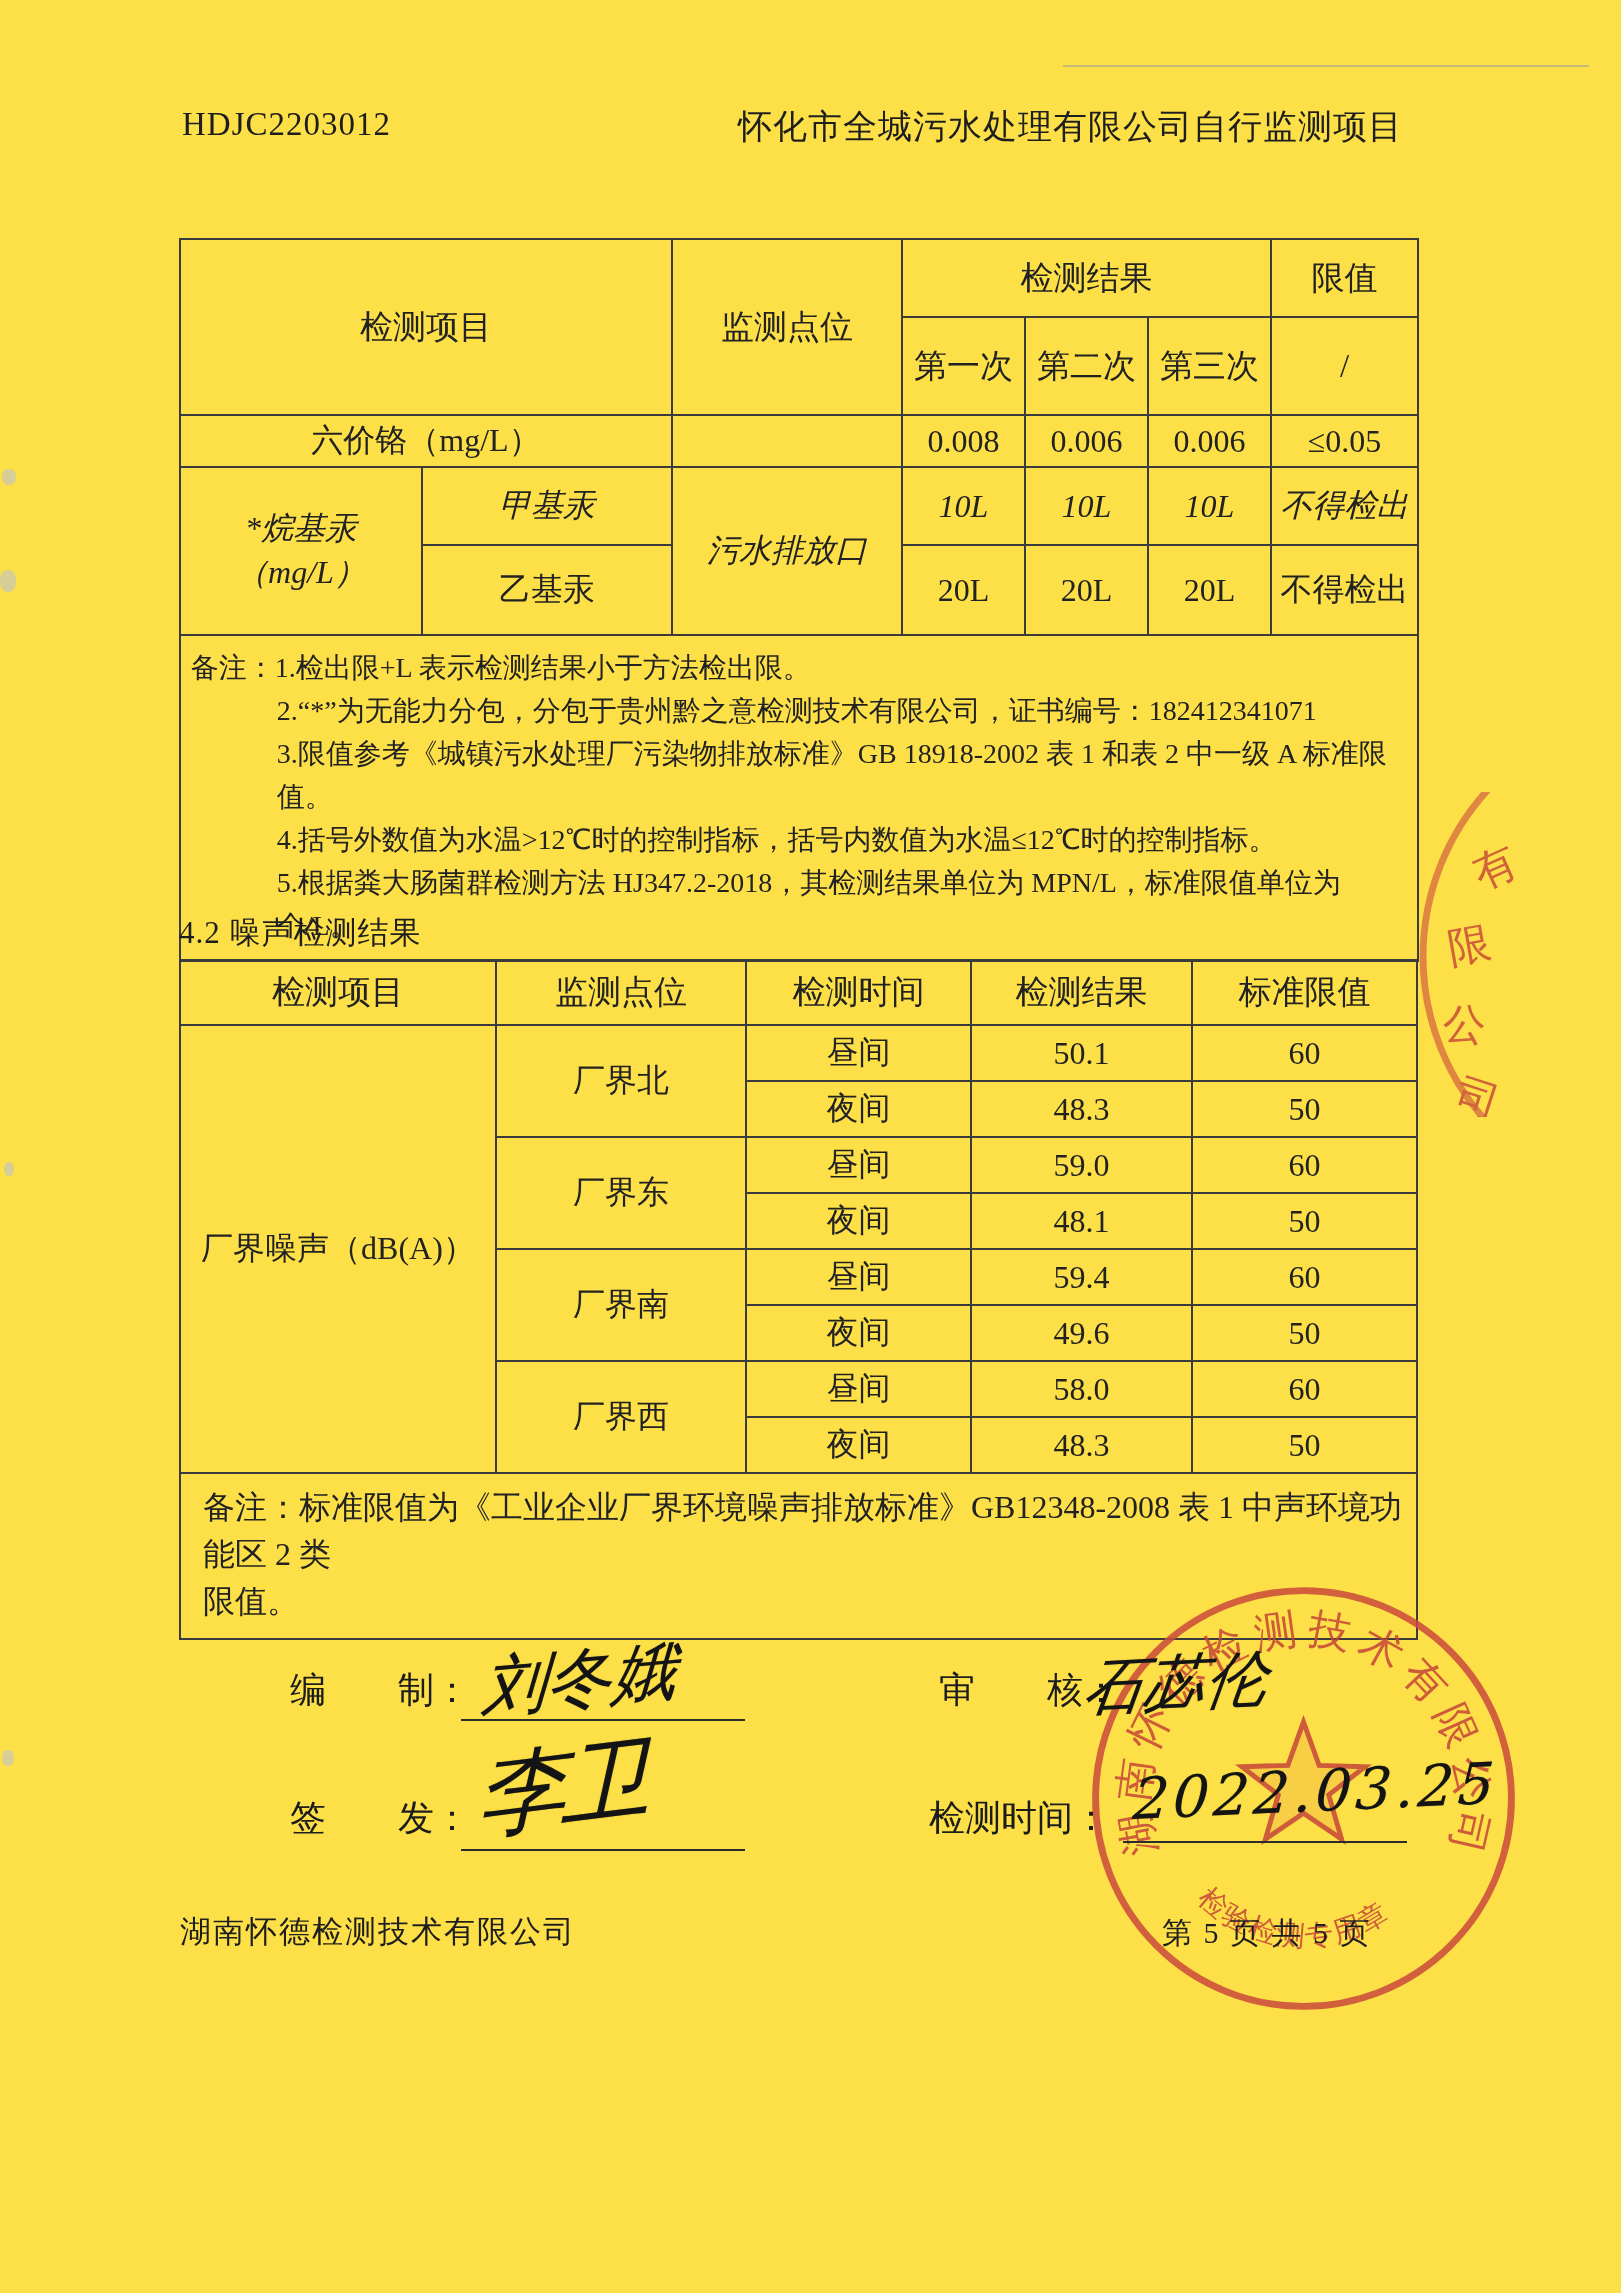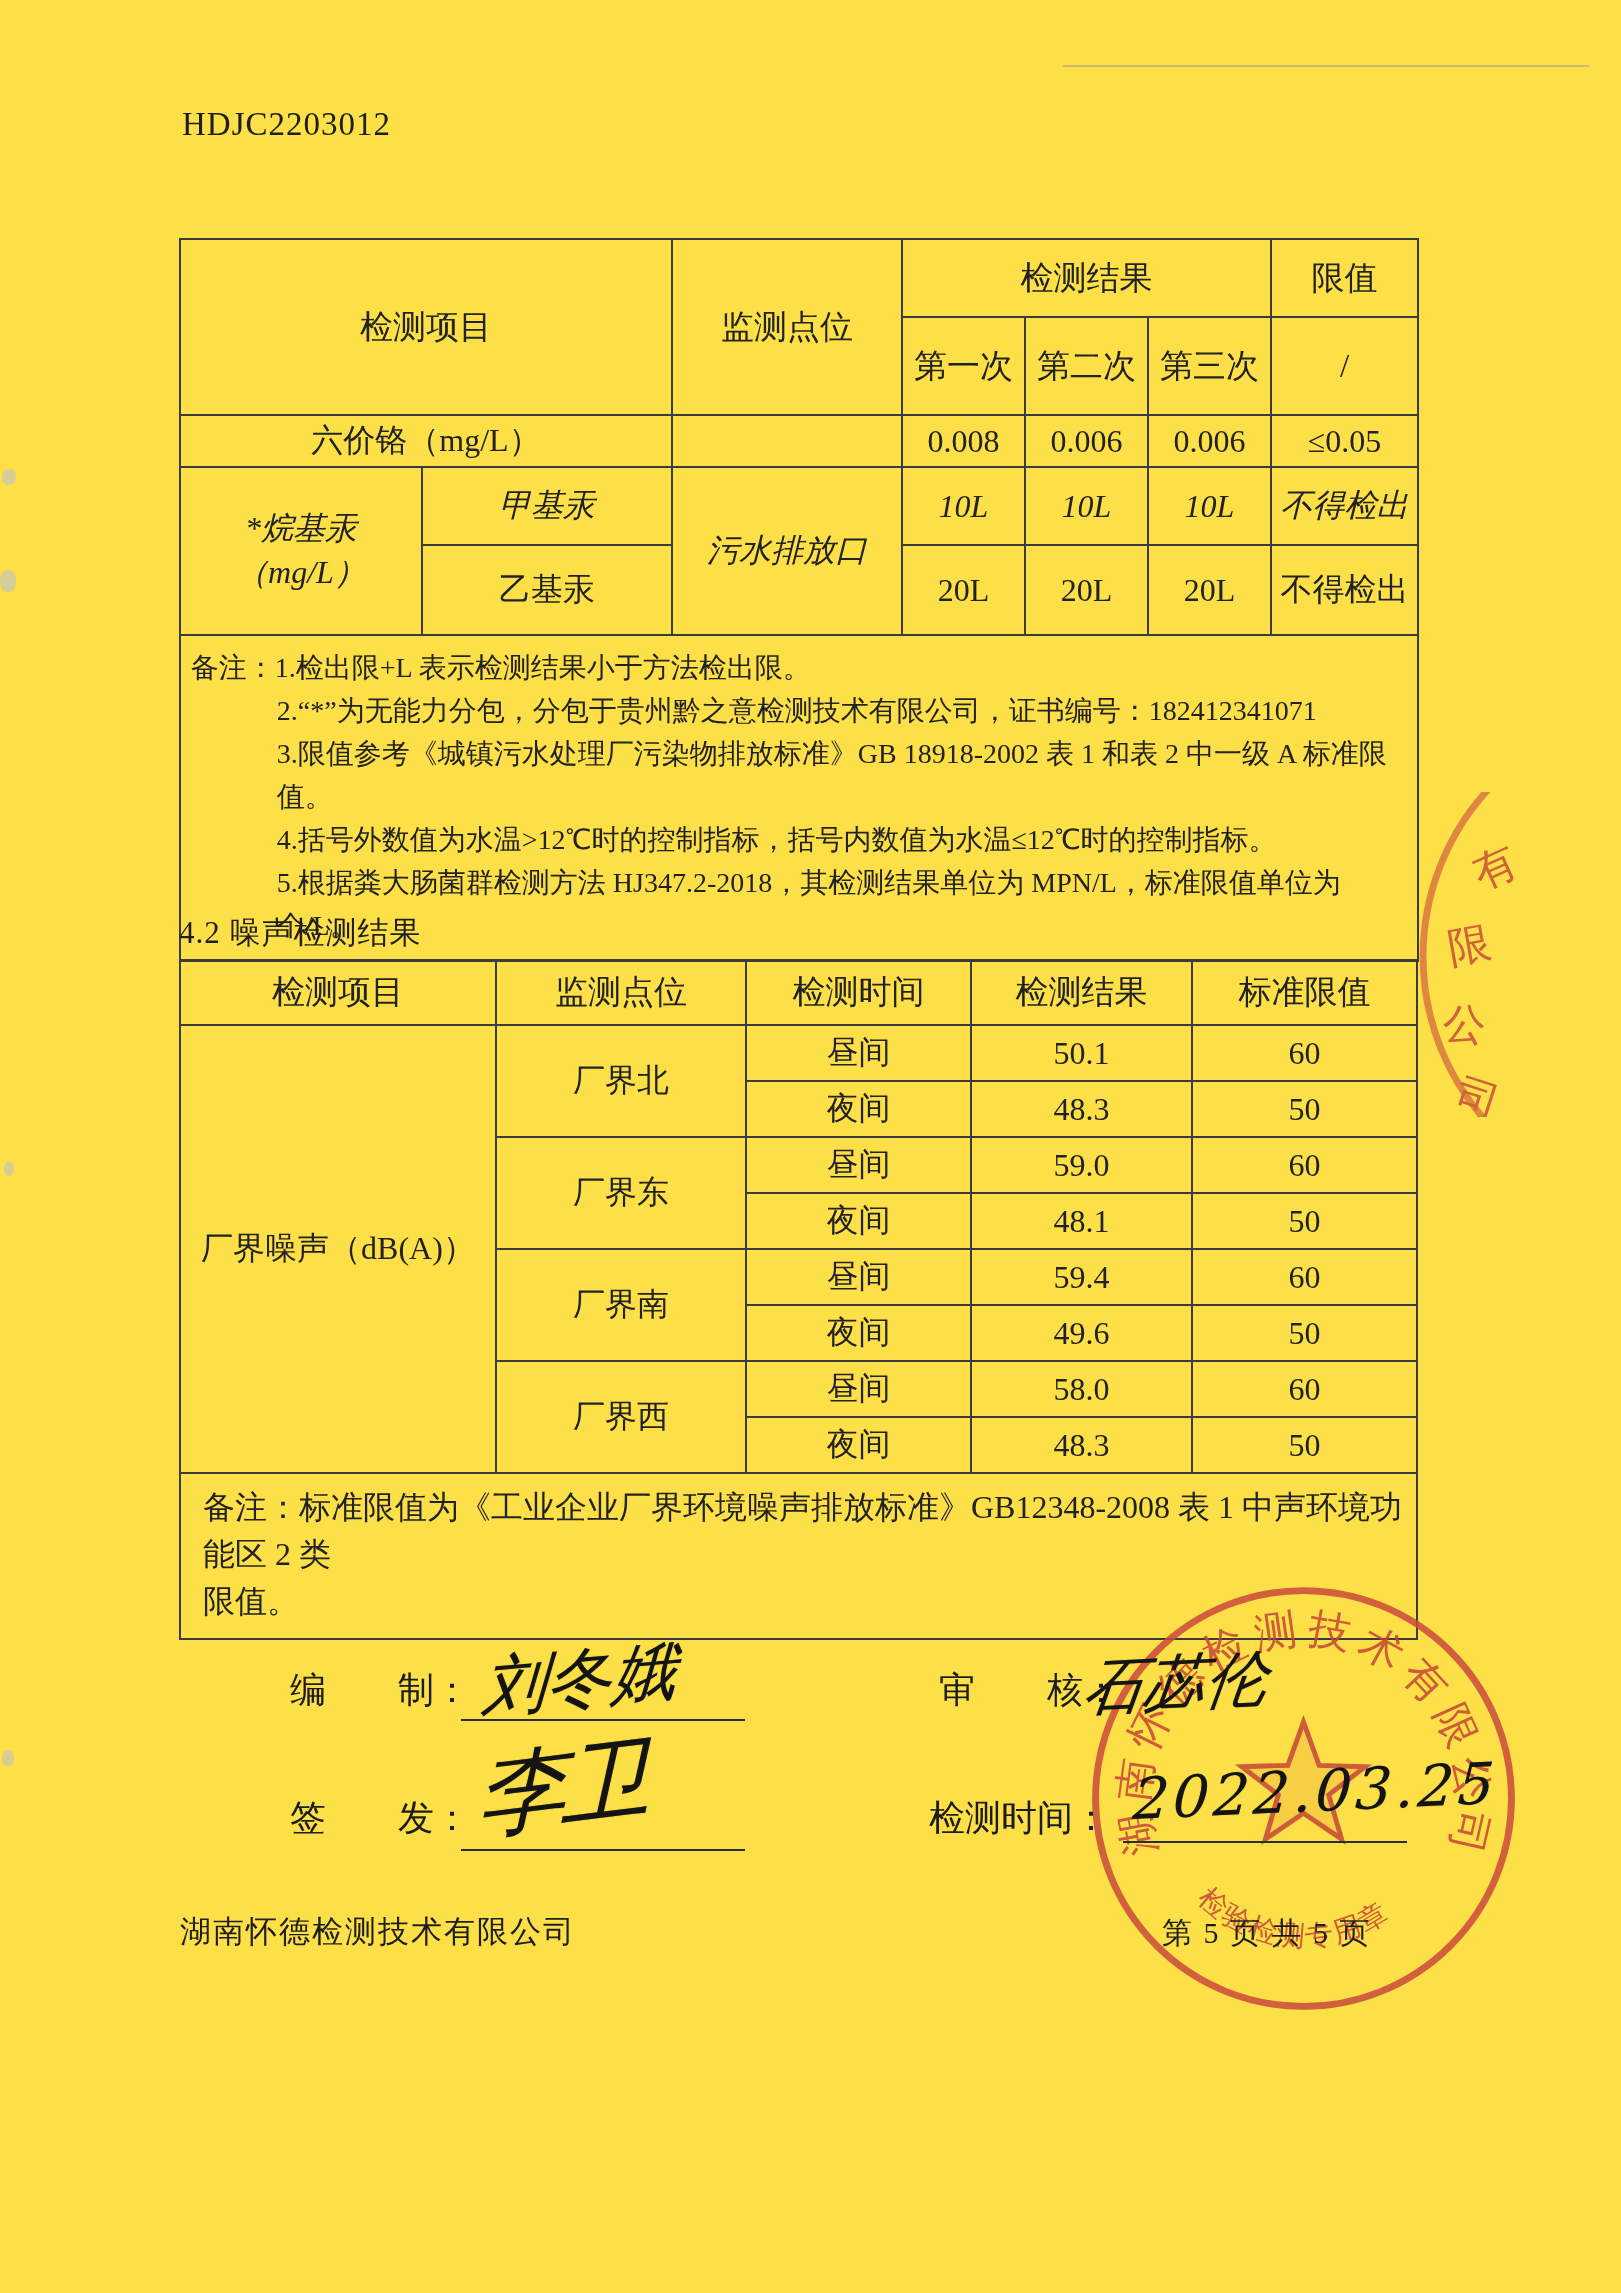--- a/index.html
+++ b/index.html
@@ -47,20 +47,21 @@
 
 <div class="page">
 
   <div class="topline"></div>
   <div class="smudge" style="left:2px;top:469px;width:13.7px;height:15.7px;"></div>
   <div class="smudge" style="left:0;top:570px;width:15.7px;height:21.6px;"></div>
   <div class="smudge" style="left:3.9px;top:1162px;width:9.8px;height:13.7px;"></div>
   <div class="smudge" style="left:2px;top:1750px;width:11.8px;height:15.7px;"></div>
 
   <div class="doc-no">HDJC2203012</div>
+  <div class="header-title">怀化市全城污水处理有限公司自行监测项目</div>
 
   <table class="t1">
     <colgroup>
       <col style="width:242px">
         <col style="width:250px">
         <col style="width:230px">
       <col style="width:123px">
         <col style="width:123px">
         <col style="width:123px">
         <col style="width:147px">

